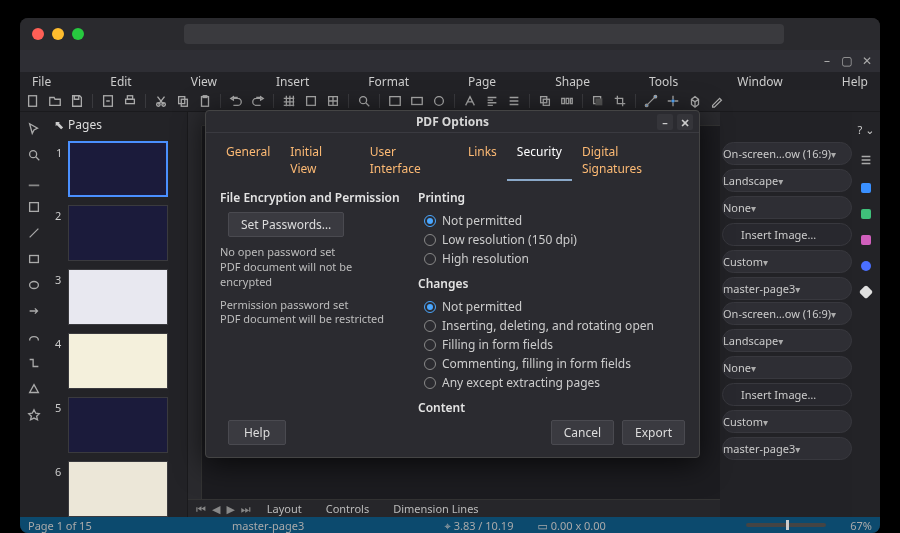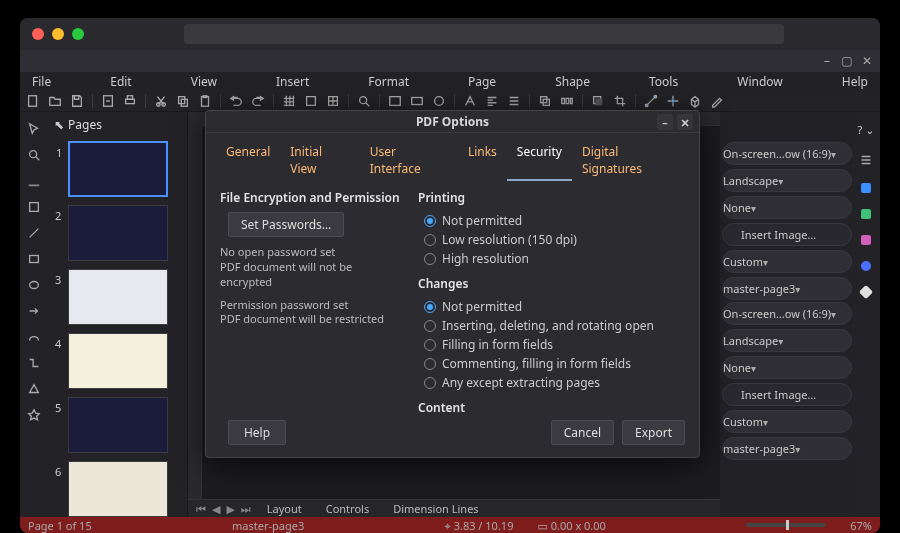--- a/index.html
+++ b/index.html
@@ -154,21 +154,21 @@
     gap:8px;
     padding:0 8px;
     font-size:11px; color:#999;
     border-top:1px solid #333;
   }
   .bt-nav { display:flex; gap:6px; color:#888;}
   .bt-tab { padding:0 8px; color:#bbb;}
   
   .statusbar {
     position:absolute; bottom:0; left:0; right:0; height:16px;
-    background:#7f1d1d;
+    background:#0c4a6e;
     display:flex; align-items:center;
     font-size:11px;
     color:#aaa;
     padding:0 8px;
     gap:24px;
   }
   .statusbar .sb-fill { flex:1; }
   .zoom-slider { width:80px; height:4px; background:#444; position:relative; border-radius:2px;}
   .zoom-slider .knob { position:absolute; left:40px; top:-3px; width:3px; height:10px; background:#ccc;}
   

